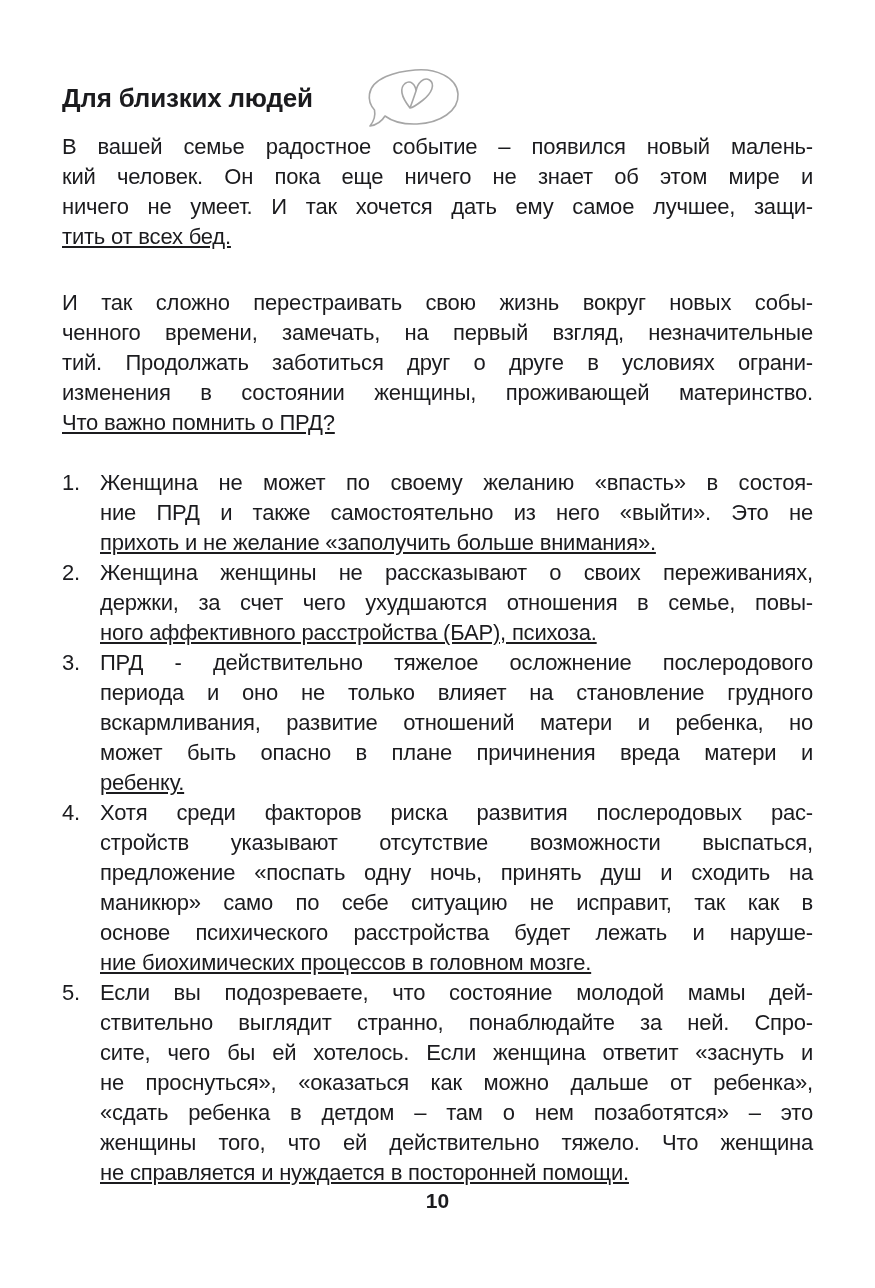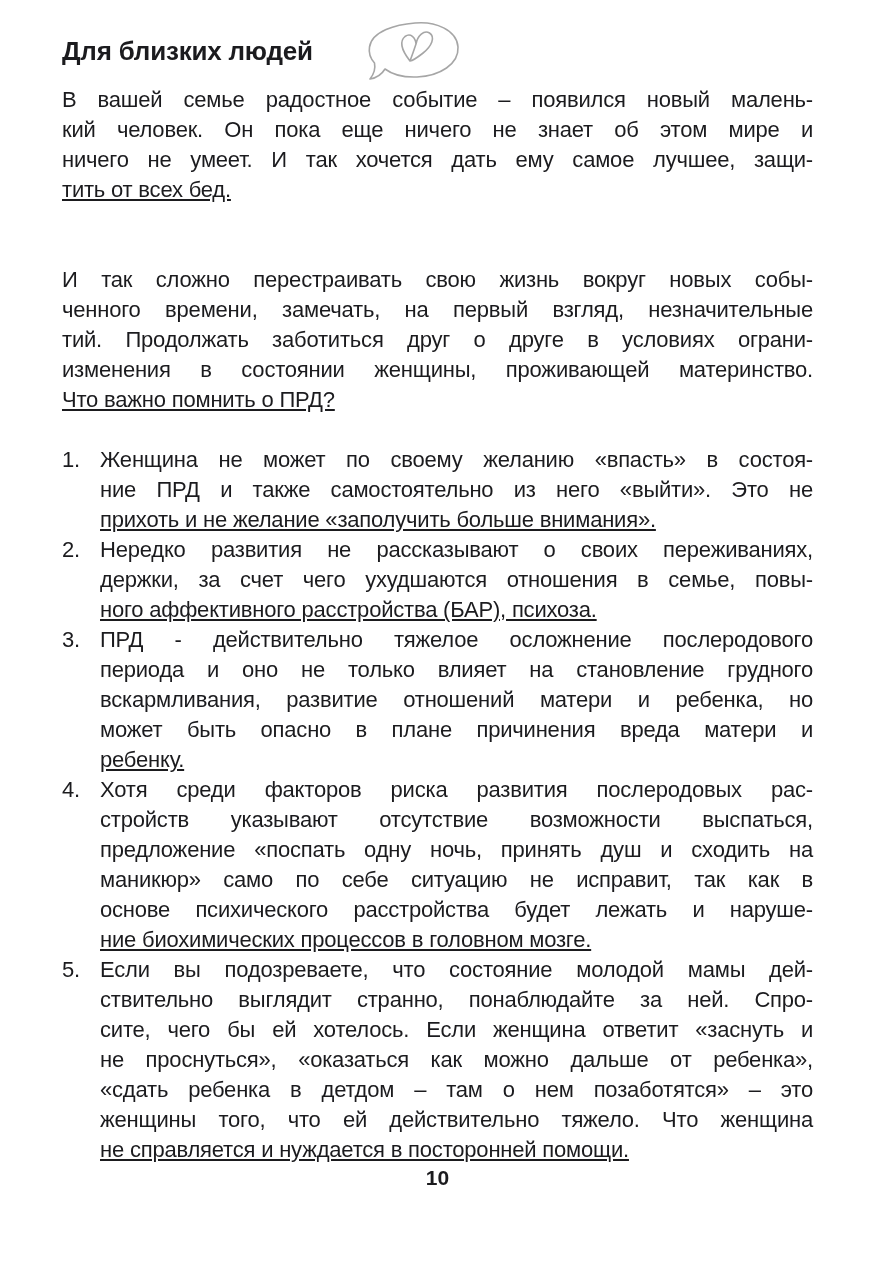--- a/index.html
+++ b/index.html
@@ -7,21 +7,21 @@
     padding: 0;
     background: #ffffff;
   }
   .page {
     position: relative;
     width: 875px;
     height: 1288px;
     margin: 0 auto;
     background: #ffffff;
     box-sizing: border-box;
-    padding: 32px 62px 0 62px;
+    padding: 79px 62px 0 62px;
     font-family: "Liberation Sans", "DejaVu Sans", sans-serif;
     color: #1b1b1e;
     overflow: hidden;
   }
   .header {
     position: relative;
     height: 38px;
     margin-bottom: 14px;
   }
   .heading {
@@ -37,21 +37,21 @@
     top: -14px;
     width: 100px;
     height: 66px;
   }
   .para {
     font-size: 22px;
     line-height: 30px;
     letter-spacing: -0.2px;
   }
   .para-1 { margin-top: 15px; }
-  .para-2 { margin-top: 60px; }
+  .para-2 { margin-top: 36px; }
   .line {
     text-align: justify;
     text-align-last: justify;
     white-space: normal;
   }
   .line.last {
     text-align-last: left;
     text-decoration: underline;
   }
   .list {
@@ -118,21 +118,21 @@
       <div class="item-text">
           <div class="line">Женщина не может по своему желанию «впасть» в состоя-</div>
           <div class="line">ние ПРД и также самостоятельно из него «выйти». Это не</div>
           <div class="line last">прихоть и не желание «заполучить больше внимания».</div>
         </div>
     </div>
 
     <div class="list-item">
       <div class="num">2.</div>
       <div class="item-text">
-          <div class="line">Нередко развития не рассказывают о своих переживаниях,</div>
+          <div class="line">Женщина женщины не рассказывают о своих переживаниях,</div>
           <div class="line">держки, за счет чего ухудшаются отношения в семье, повы-</div>
           <div class="line last">ного аффективного расстройства (БАР), психоза.</div>
         </div>
     </div>
 
     <div class="list-item">
       <div class="num">3.</div>
       <div class="item-text">
           <div class="line">ПРД - действительно тяжелое осложнение послеродового</div>
           <div class="line">периода и оно не только влияет на становление грудного</div>

